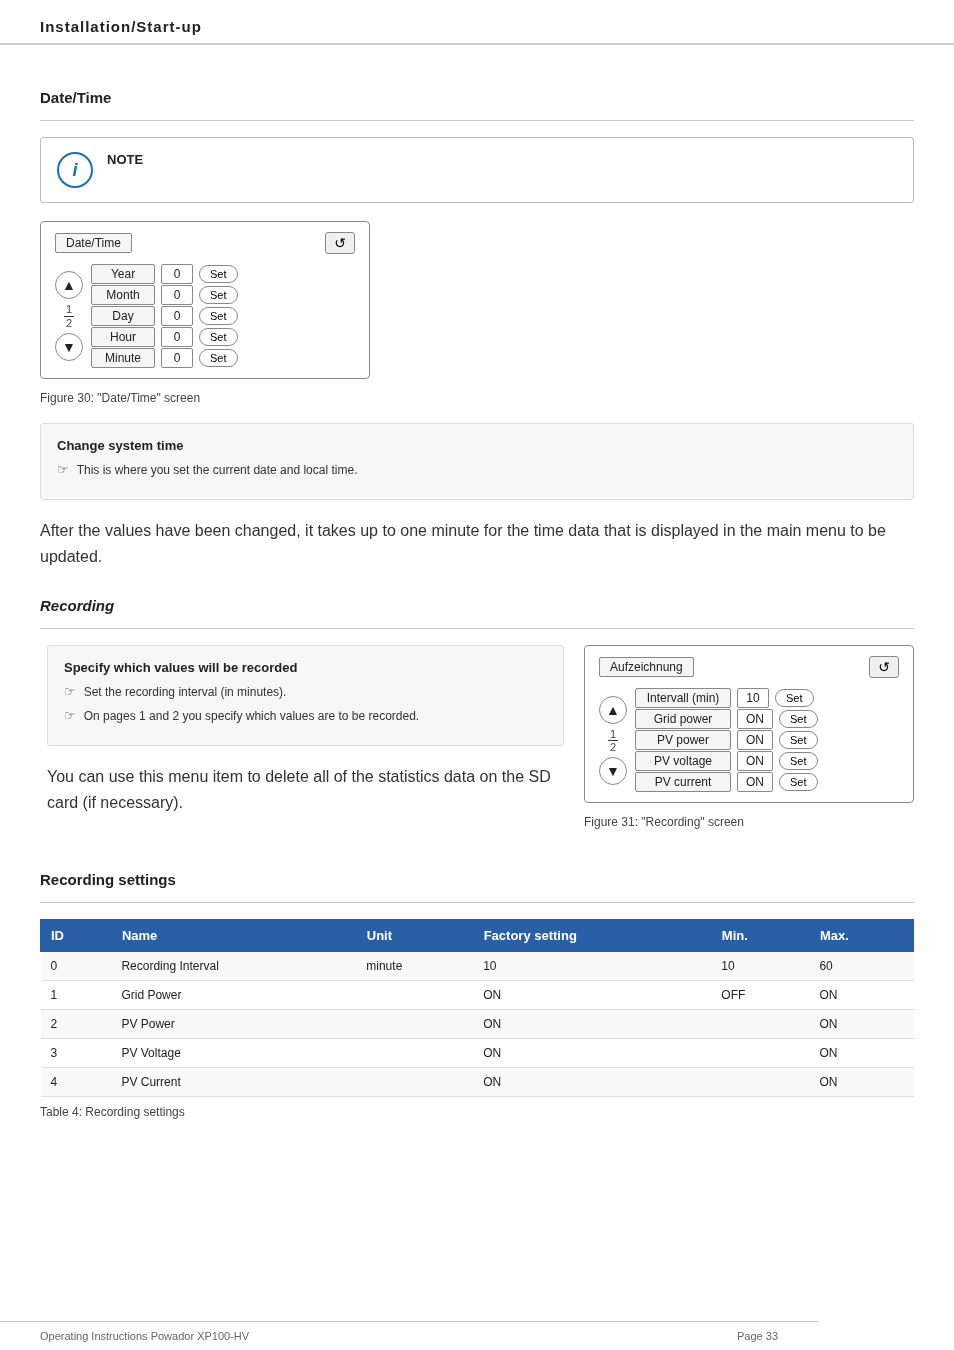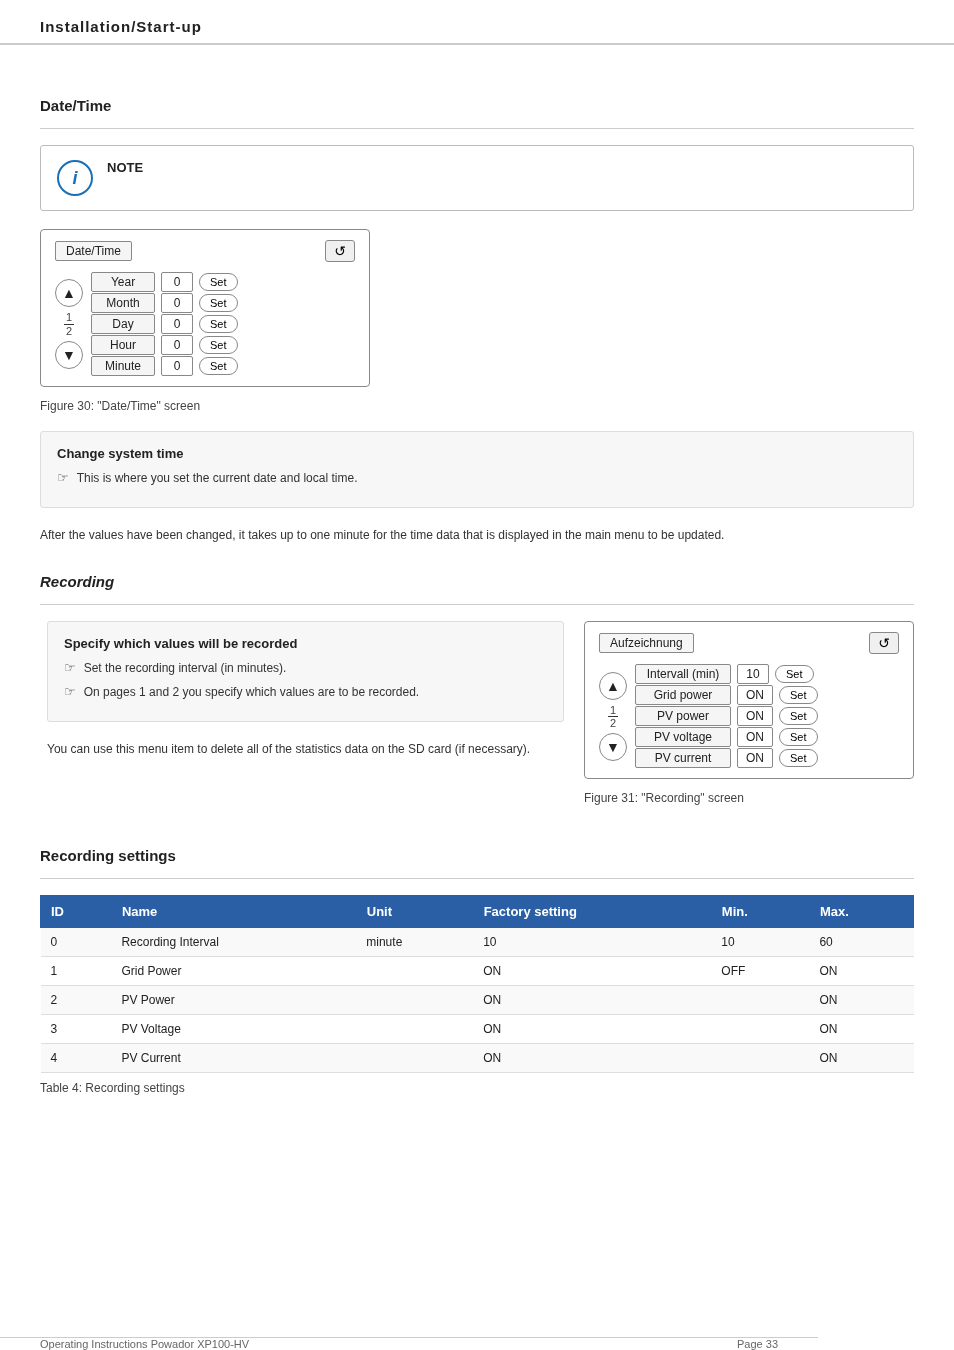--- a/index.html
+++ b/index.html
@@ -13,21 +13,21 @@
       padding: 0;
     }
 
     
     .page-header {
       display: flex;
       align-items: center;
       justify-content: space-between;
       padding: 18px 40px 8px 40px;
       border-bottom: 2px solid #ccc;
-      margin-bottom: 12px;
+      margin-bottom: 4px;
     }
     .header-title {
       font-size: 15px;
       font-weight: bold;
       letter-spacing: 1px;
       color: #222;
     }
     .kaco-logo {
       display: flex;
       align-items: center;
@@ -277,21 +277,21 @@
 
     
     .page-footer {
       position: fixed;
       bottom: 0;
       left: 0;
       width: 818px;
       display: flex;
       justify-content: space-between;
       align-items: center;
-      padding: 0 40px;
+      padding: 8px 40px;
       border-top: 1px solid #ccc;
       font-size: 11px;
       color: #666;
       background: #fff;
     }
 
     .divider {
       border: none;
       border-top: 1.5px solid #ccc;
       margin: 8px 0 16px 0;
@@ -309,21 +309,21 @@
       display: inline-flex;
       flex-direction: column;
       align-items: center;
       font-size: 11px;
       line-height: 1.1;
     }
     .frac-top { border-bottom: 1px solid #333; padding: 0 2px; }
     .frac-bot { padding: 0 2px; }
 
     .after-note {
-      font-size: 12px;
+      font-size: 16px;
       color: #333;
       line-height: 1.6;
       margin-top: 8px;
     }
   </style>
 </head>
 <body>
 
 <div class="page-header">
   <span class="header-title">Installation/Start-up</span>

